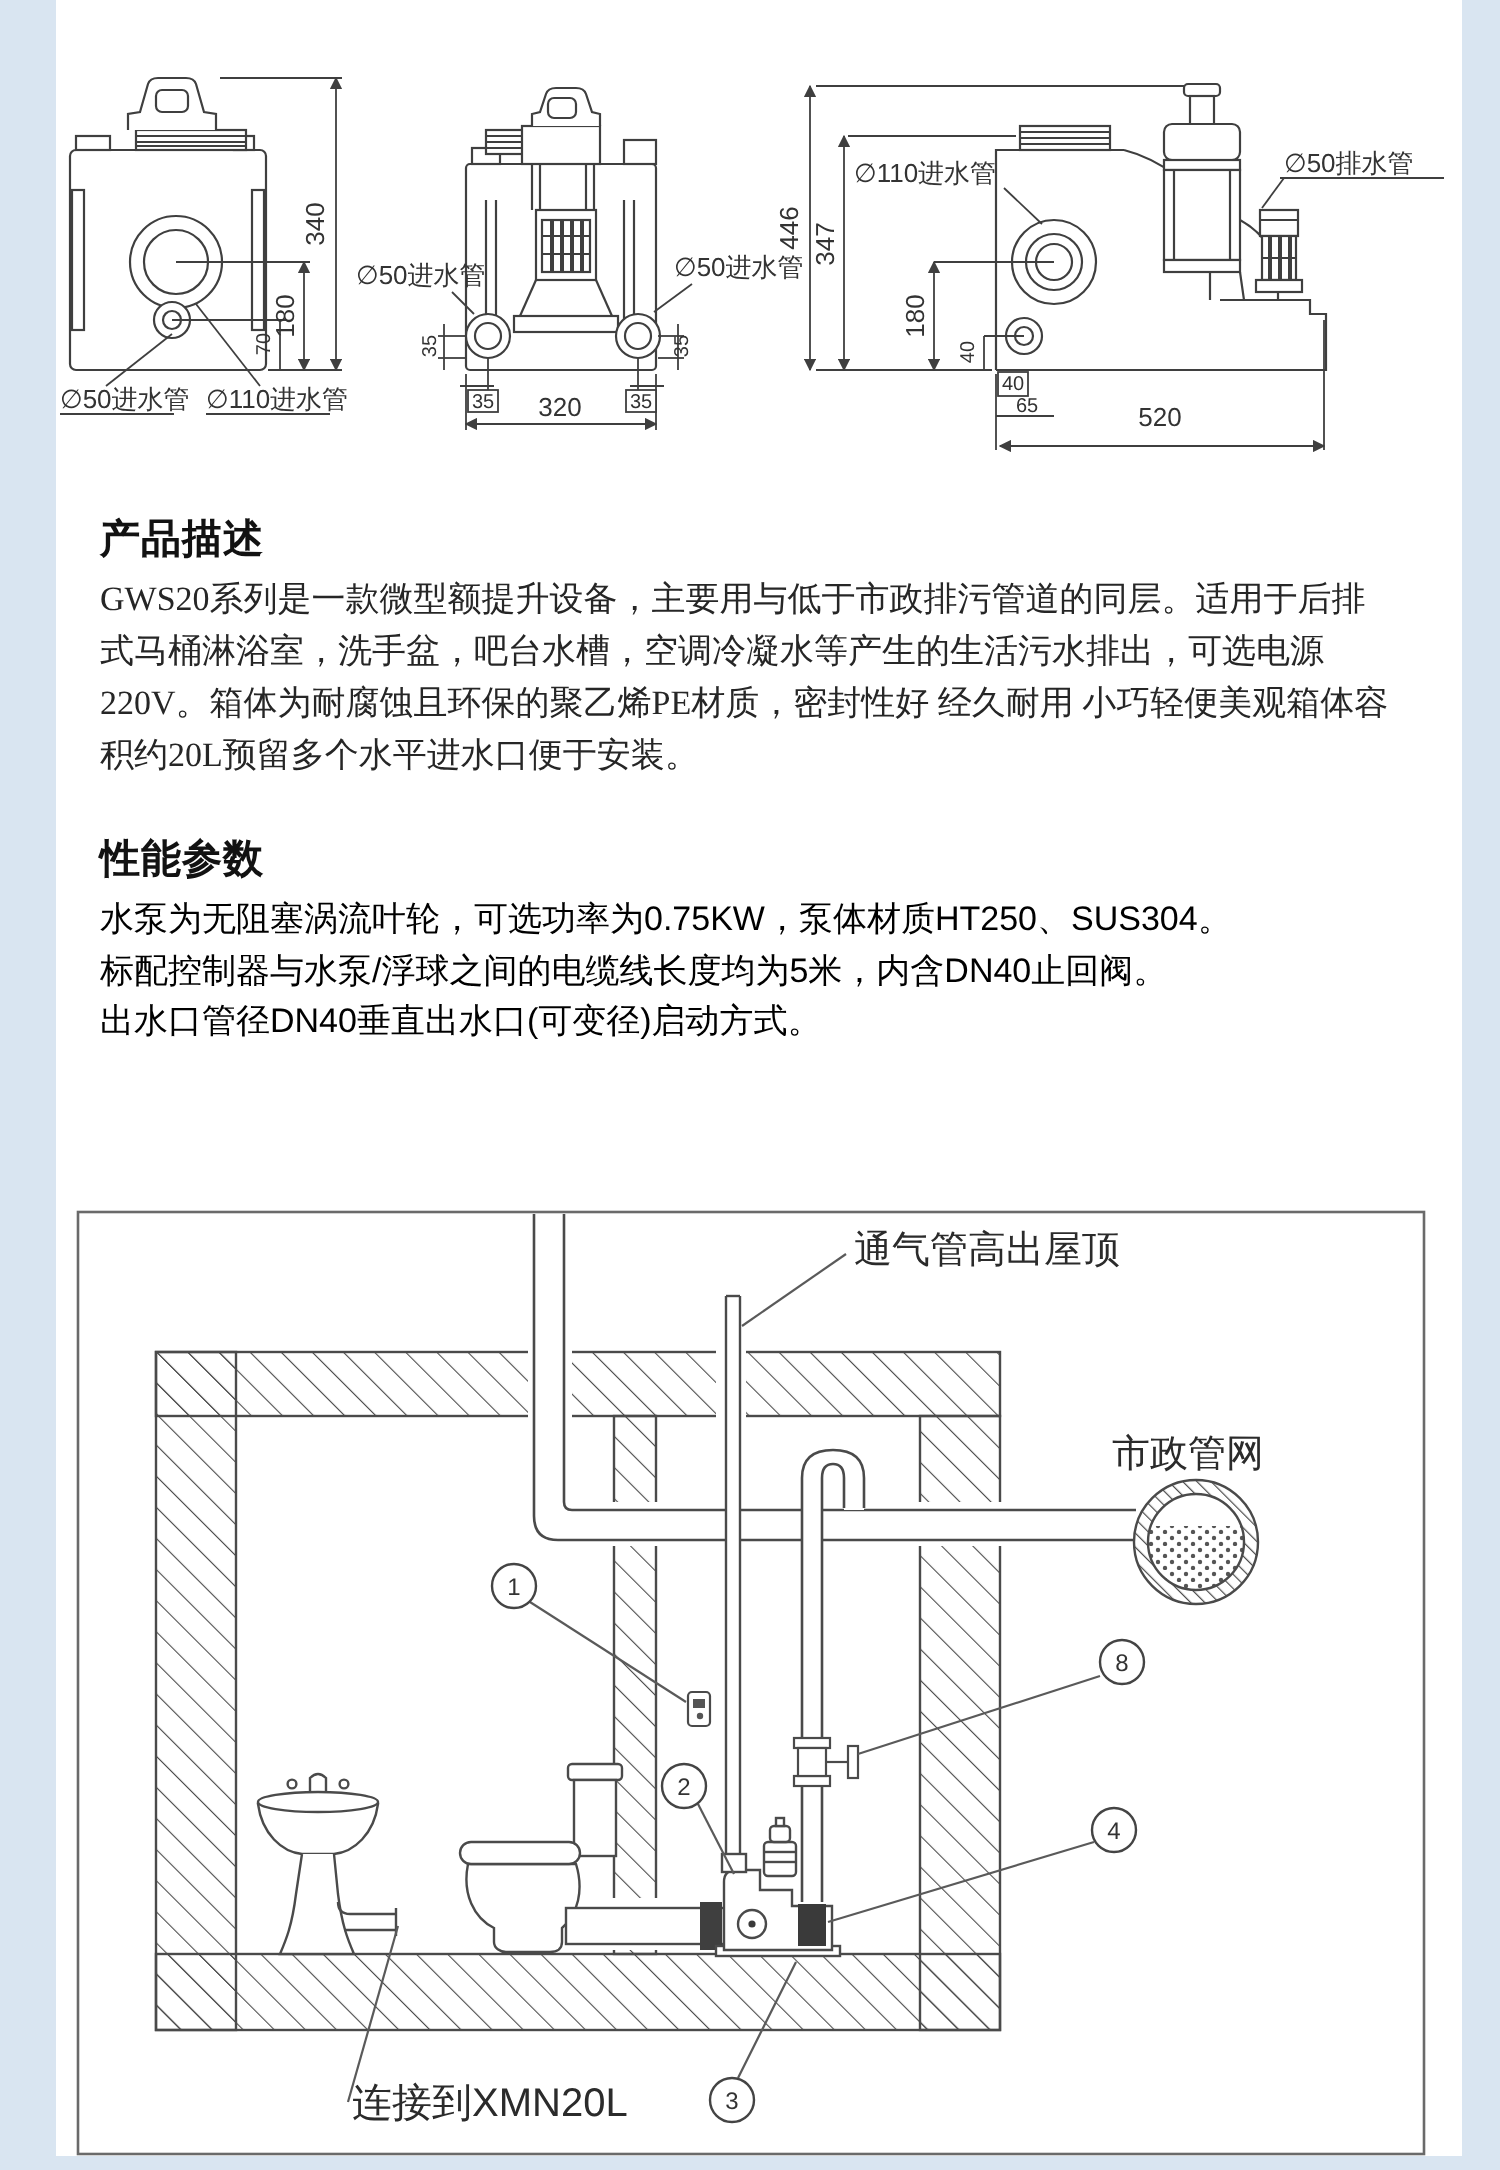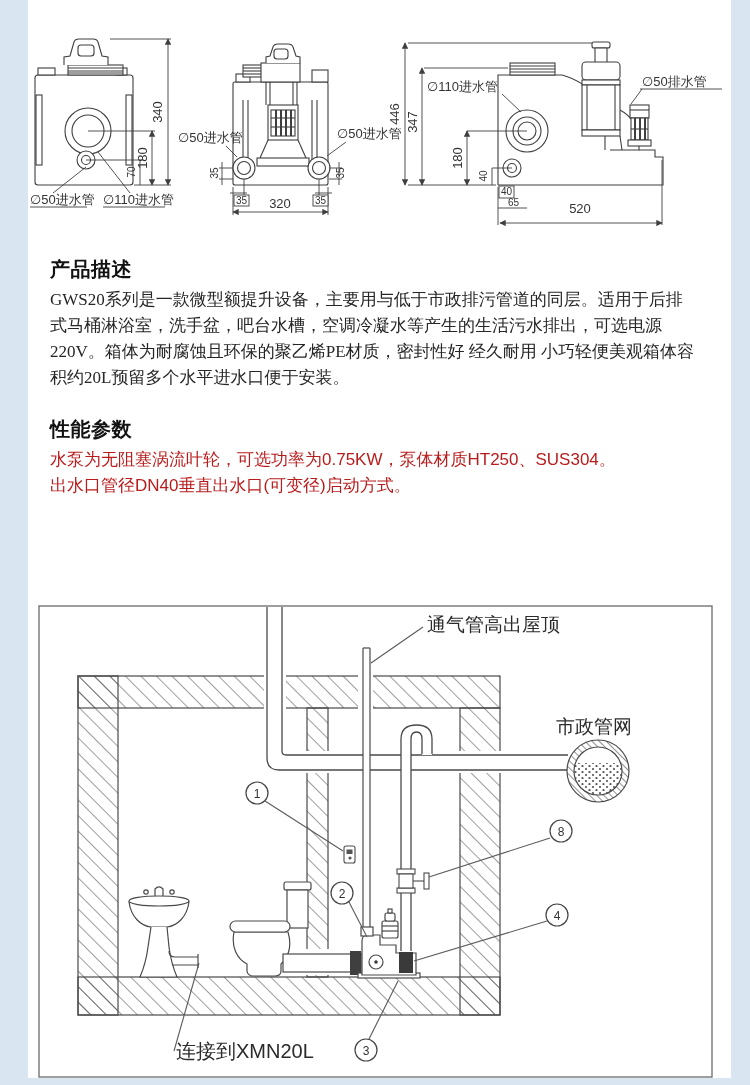--- a/index.html
+++ b/index.html
@@ -6,21 +6,21 @@
   body{
     width:750px;height:1085px;position:relative;
     background:#d9e5f1;
     font-family:"Liberation Sans","DejaVu Sans",sans-serif;
     overflow:hidden;
   }
   .card{position:absolute;left:28px;top:0;width:703px;height:1078px;background:#ffffff;}
   .abs{position:absolute;}
   .sec-title{font-size:20px;font-weight:bold;color:#121212;letter-spacing:0.5px;}
   .body-text{font-size:17px;line-height:26px;color:#262626;width:648px;font-family:Liberation Serif, serif;}
-  .perf-line{font-size:17px;line-height:25.7px;color:#b91c1c;white-space:nowrap;}
+  .perf-line{font-size:17px;line-height:25.7px;color:#000000;white-space:nowrap;}
   svg text{font-family:"Liberation Sans","DejaVu Sans",sans-serif;fill:#333;}
   svg .dim{font-size:13px;}
   svg .dimS{font-size:10px;}
   svg .lbl{font-size:13px;}
   svg .big-lbl{font-size:19px;fill:#2b2b2b;}
   svg .callout-num{font-size:12px;fill:#333;}
 </style>
 </head>
 <body>
 
@@ -212,20 +212,21 @@
     </g>
   </g>
 </svg>
 
 <div class="abs sec-title" style="left:50px;top:256px">产品描述</div>
 <div class="abs body-text" style="left:50px;top:287px">GWS20系列是一款微型额提升设备，主要用与低于市政排污管道的同层。适用于后排式马桶淋浴室，洗手盆，吧台水槽，空调冷凝水等产生的生活污水排出，可选电源220V。箱体为耐腐蚀且环保的聚乙烯PE材质，密封性好 经久耐用 小巧轻便美观箱体容积约20L预留多个水平进水口便于安装。</div>
 
 <div class="abs sec-title" style="left:50px;top:416px">性能参数</div>
 <div class="abs" style="left:50px;top:447px">
   <div class="perf-line">水泵为无阻塞涡流叶轮，可选功率为0.75KW，泵体材质HT250、SUS304。</div>
+  <div class="perf-line">标配控制器与水泵/浮球之间的电缆线长度均为5米，内含DN40止回阀。</div>
   <div class="perf-line">出水口管径DN40垂直出水口(可变径)启动方式。</div>
 </div>
 
 <svg class="abs" style="left:38px;top:605px" width="675" height="473" viewBox="0 0 675 473">
   <defs>
     <pattern id="hatch" patternUnits="userSpaceOnUse" width="11" height="11" patternTransform="rotate(-45)">
       <line x1="0" y1="0" x2="0" y2="11" stroke="#4a4a4a" stroke-width="1.1"></line>
     </pattern>
     <pattern id="hatch2" patternUnits="userSpaceOnUse" width="5" height="5" patternTransform="rotate(-45)">
       <line x1="0" y1="0" x2="0" y2="5" stroke="#4a4a4a" stroke-width="1.2"></line>

